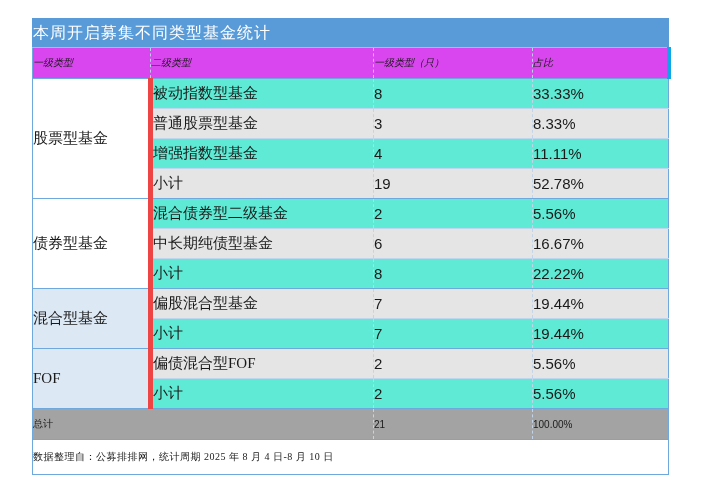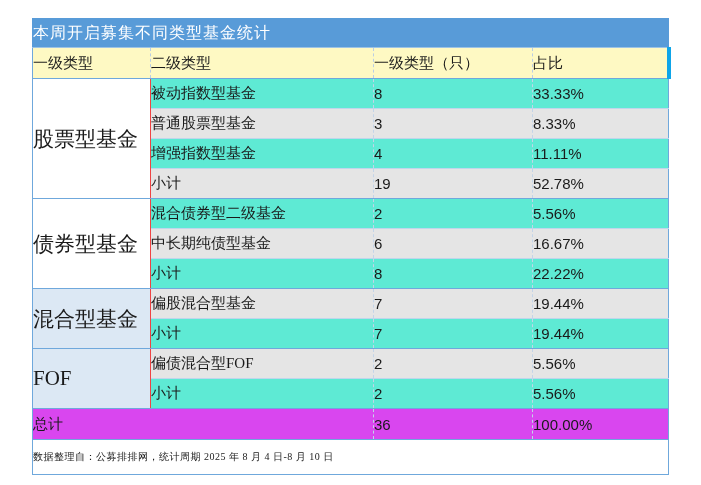--- a/index.html
+++ b/index.html
@@ -53,64 +53,65 @@
     height: 28px;
     font-size: 16px;
     font-weight: bold;
     letter-spacing: 1px;
     border: 1px solid #589BD8;
     border-bottom: 1px solid #9CC3E5;
   }
 
   
   .colhead {
-    background: #fef9c3;
+    background: #d946ef;
     height: 30px;
-    font-size: 15px;
+    font-size: 10px;
     border-left: 1px dashed #B9CDE5;
     border-right: 1px dashed #B9CDE5;
     border-top: 1px solid #6FA8DC;
     border-bottom: 1px solid #6FA8DC;
+    font-style: italic;
   }
   .colhead.first { border-left: 1px solid #6FA8DC; }
   .colhead.last  { border-right: 4px solid #0ea5e9; }
 
   
   .cell {
     height: 29px;
     border-left: 1px dashed #C3D4E8;
     border-right: 1px dashed #C3D4E8;
     border-bottom: 1px solid #BFD6EC;
   }
   .cell.edge-right { border-right: 1px solid #6FA8DC; }
 
   .cell.stripe { background: #e5e5e5; }
   .cell.plain  { background: #5eead4; }
 
   
   .group-cell {
     border-left: 1px solid #6FA8DC;
-    border-right: 1px solid #ef4444;
+    border-right: 5px solid #ef4444;
     border-bottom: 1px solid #6FA8DC;
-    font-size: 21px;
+    font-size: 15px;
   }
   .group-cell.g-plain  { background: #ffffff; }
   .group-cell.g-stripe { background: #DCE8F4; }
 
   
   .cell.group-end { border-bottom: 1px solid #6FA8DC; }
 
   
   .total-cell {
     height: 30px;
-    background: #d946ef;
+    background: #a3a3a3;
     border-bottom: 1px solid #6FA8DC;
     border-left: 1px dashed #C3D4E8;
     border-right: 1px dashed #C3D4E8;
-    font-size: 15px;
+    font-size: 10px;
   }
   .total-cell.edge-left  { border-left: 1px solid #6FA8DC; }
   .total-cell.edge-right { border-right: 1px solid #6FA8DC; }
 
   
   .source-cell {
     height: 34px;
     background: #ffffff;
     border: 1px solid #6FA8DC;
     border-top: none;
@@ -197,21 +198,21 @@
             <td class="cell num stripe">2</td>
             <td class="cell num stripe edge-right">5.56%</td>
           </tr>
           <tr>
             <td class="cell plain group-end">小计</td>
             <td class="cell num plain group-end">2</td>
             <td class="cell num plain group-end edge-right">5.56%</td>
           </tr>
           <tr>
             <td class="total-cell edge-left" colspan="2">总计</td>
-            <td class="total-cell num">36</td>
+            <td class="total-cell num">21</td>
             <td class="total-cell num edge-right">100.00%</td>
           </tr>
           <tr>
             <td class="source-cell" colspan="4">数据整理自：公募排排网，统计周期 2025 年 8 月 4 日-8 月 10 日</td>
           </tr>
         </tbody>
     </table>
   </div>
 </div>
 

